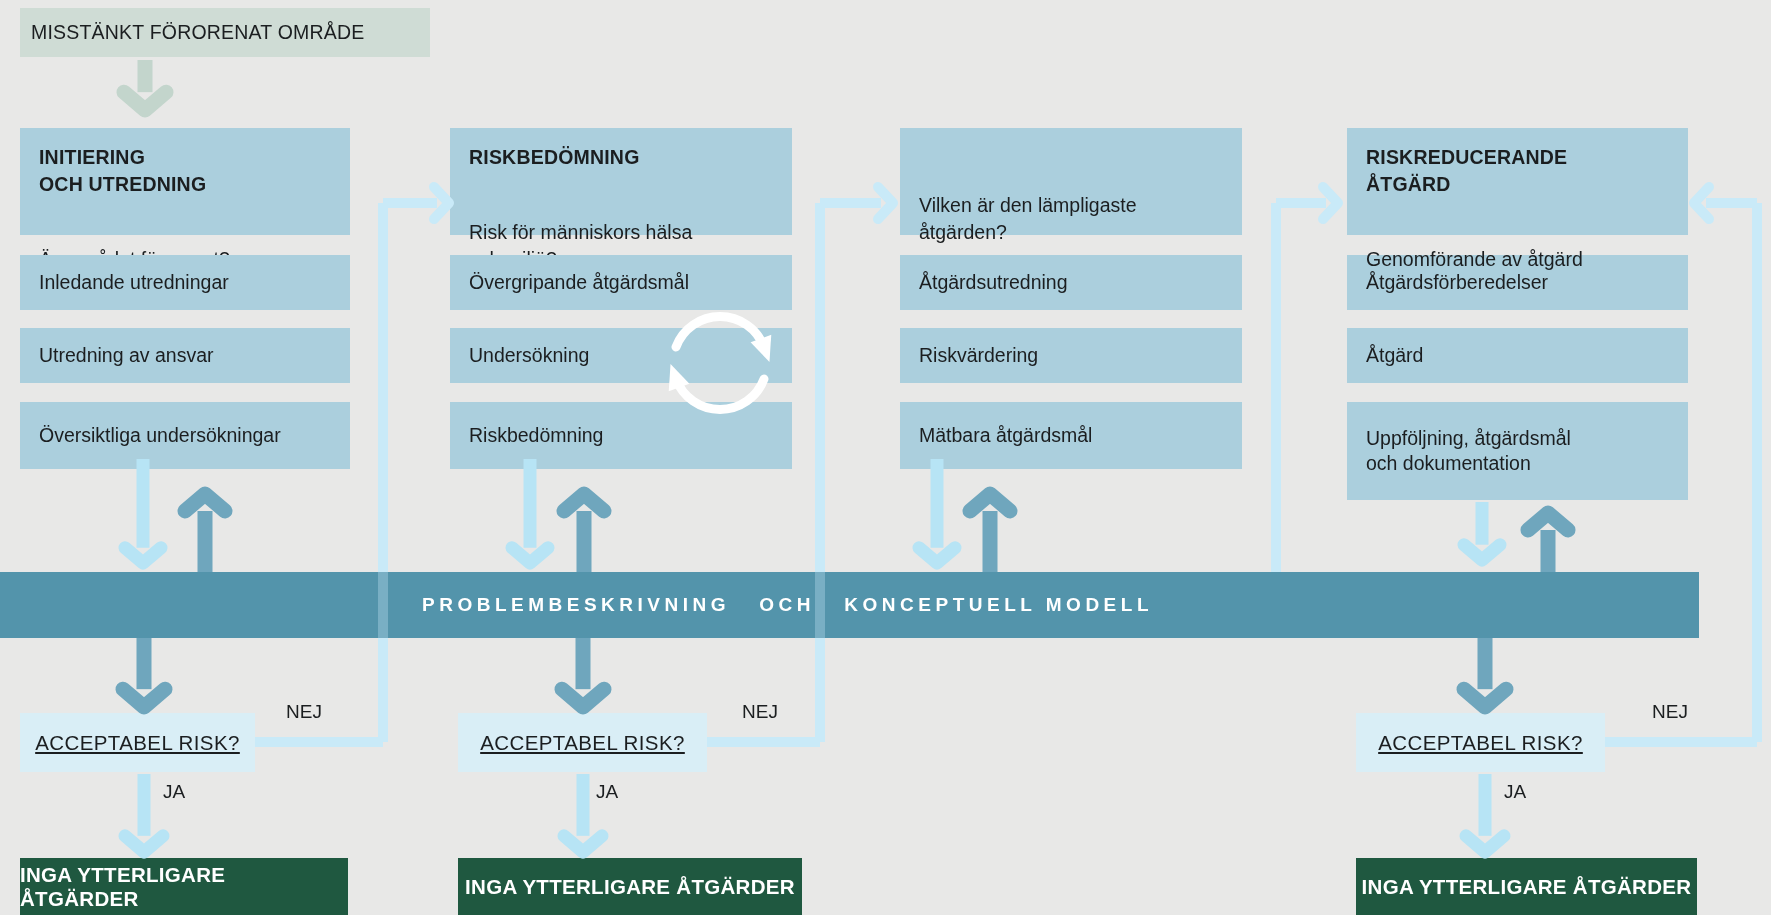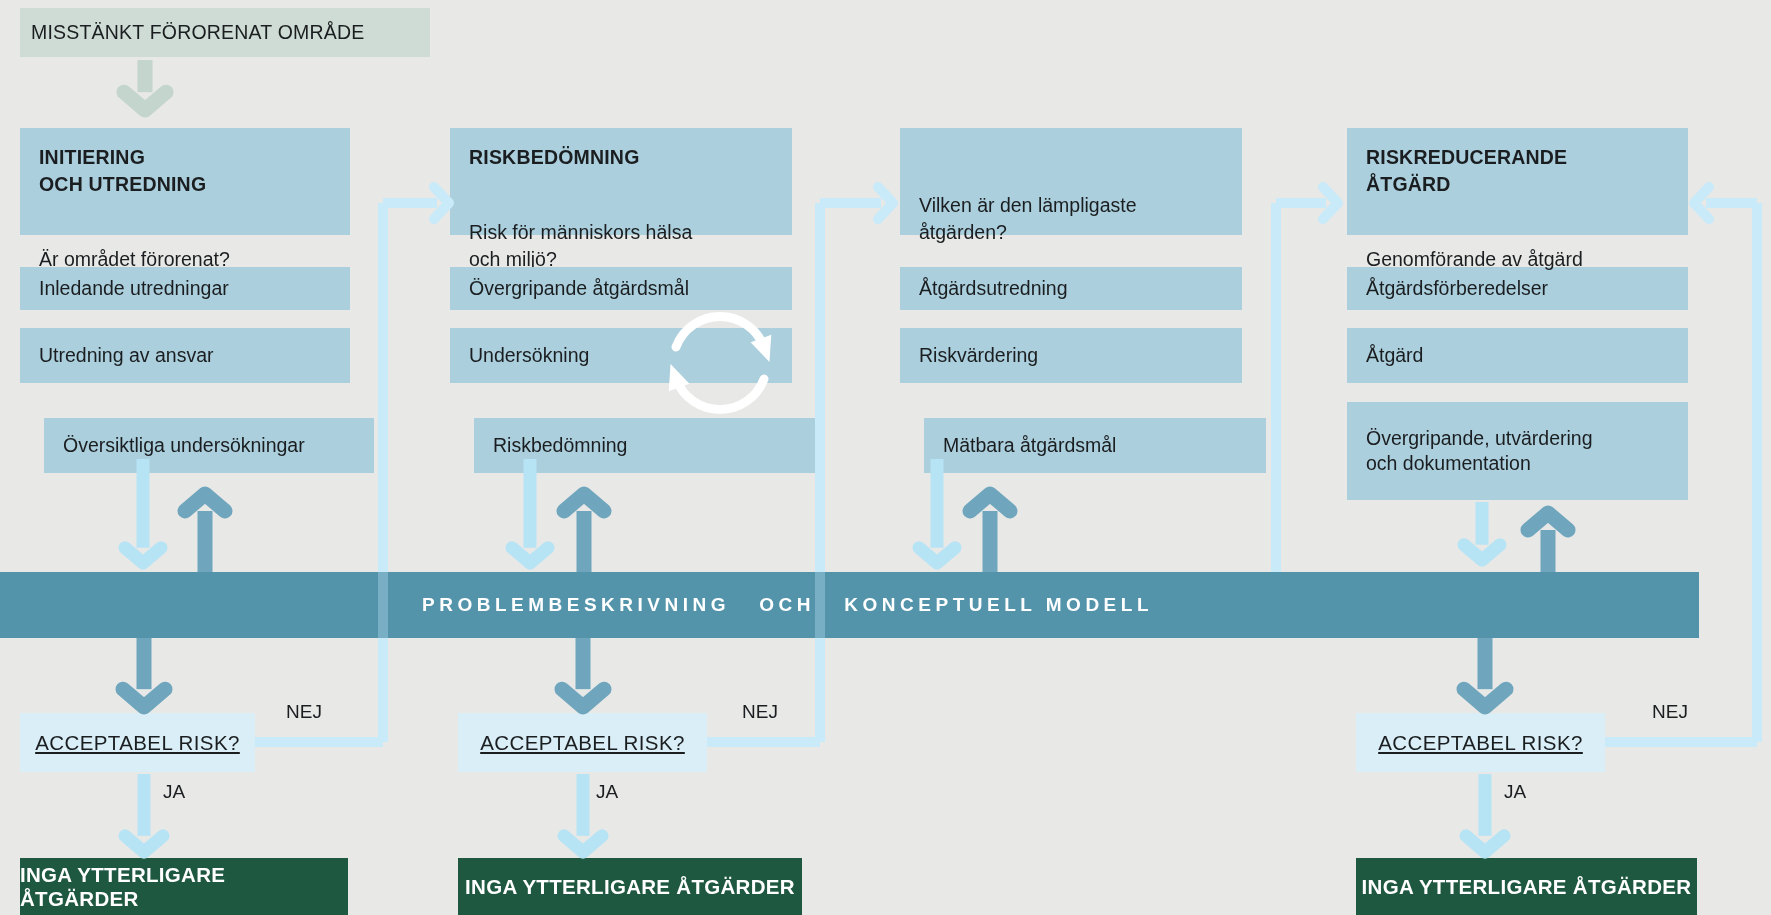--- a/index.html
+++ b/index.html
@@ -12,22 +12,22 @@
   .abs{position:absolute;box-sizing:border-box;}
   .start-box{
     left:20px;top:8px;width:410px;height:49px;background:var(--sage);
     display:flex;align-items:center;padding-left:11px;
     font-weight:normal;font-size:19.5px;letter-spacing:.2px;
   }
   .col-box{background:var(--box_blue);}
   .c1{left:20px;width:330px;} .c2{left:450px;width:342px;}
   .c3{left:900px;width:342px;} .c4{left:1347px;width:341px;}
   .rhead{top:128px;height:107px;padding:16px 14px 16px 19px;}
-  .r1{top:267px;height:43px;} .r2{top:328px;height:55px;}
-  .r3{top:418px;height:55px;margin-left:24px;} .r3tall{top:402px;height:98px;}
+  .r1{top:255px;height:55px;} .r2{top:328px;height:55px;}
+  .r3{top:402px;height:67px;} .r3tall{top:402px;height:98px;}
   .step{display:flex;align-items:center;padding:0 14px 0 19px;font-size:19.5px;line-height:25px;white-space:pre-line;}
   .title{font-weight:bold;font-size:19.5px;line-height:27px;white-space:pre-line;letter-spacing:.2px;}
   .subtitle{font-weight:normal;font-size:19.5px;line-height:27px;white-space:pre-line;margin-top:48px;}
   .band{
     left:0;top:572px;width:1699px;height:66px;background:var(--band_teal);
     display:flex;align-items:center;justify-content:center;z-index:2;padding-left:40px;
   }
   .band-label{
     color:var(--text_white);font-weight:bold;font-size:19px;letter-spacing:4.5px;
     white-space:pre;transform:translateX(-82px);
@@ -85,21 +85,21 @@
   <div class="abs col-box step r2 c3">Riskvärdering</div>
   <div class="abs col-box step r3 c3">Mätbara åtgärdsmål</div>
 
   <div class="abs col-box step r1 c4">Åtgärdsförberedelser</div>
   <div class="abs col-box rhead c4">
     <div class="title">RISKREDUCERANDE
 ÅTGÄRD</div>
     <div class="subtitle">Genomförande av åtgärd</div>
   </div>
   <div class="abs col-box step r2 c4">Åtgärd</div>
-  <div class="abs col-box step r3tall c4">Övergripande, utvärdering
+  <div class="abs col-box step r3tall c4">Uppföljning, åtgärdsmål
 och dokumentation</div>
 
   <div class="abs band">
     <span class="band-label">PROBLEMBESKRIVNING   OCH   KONCEPTUELL MODELL</span>
   </div>
 
   <div class="abs risk-box d1">ACCEPTABEL RISK?</div>
   <div class="flow-label n1">NEJ</div>
   <div class="flow-label j1">JA</div>
   <div class="abs result-box g1">INGA YTTERLIGARE ÅTGÄRDER</div>

